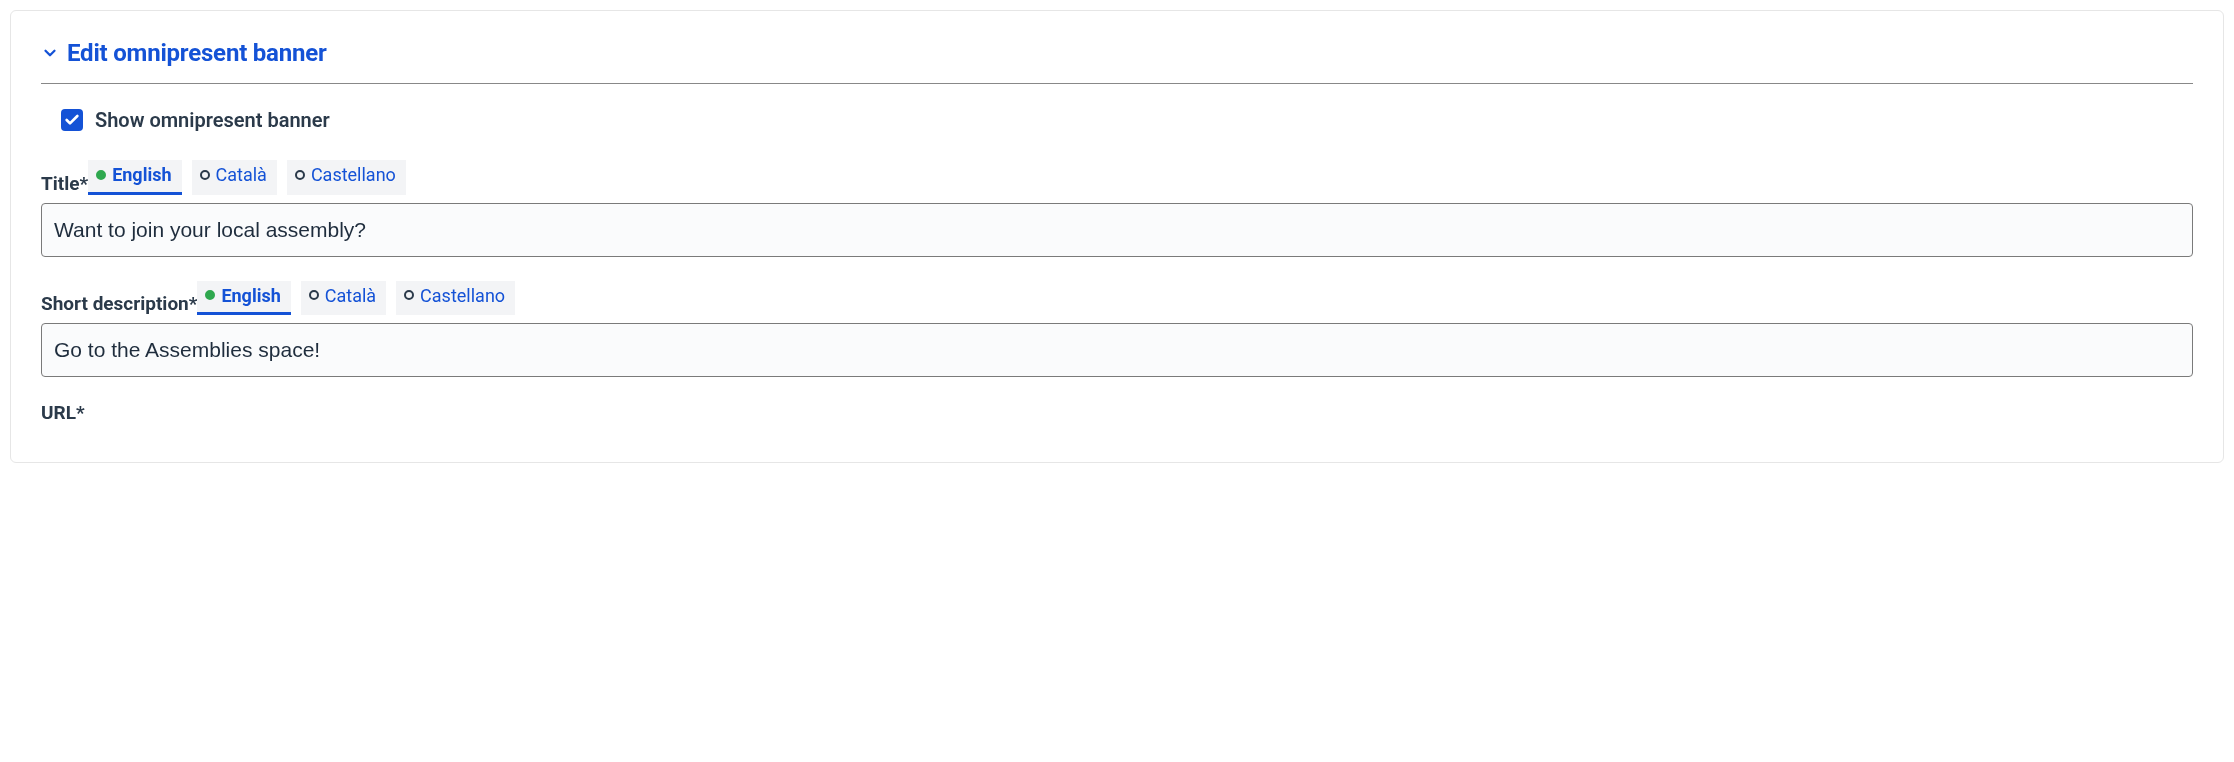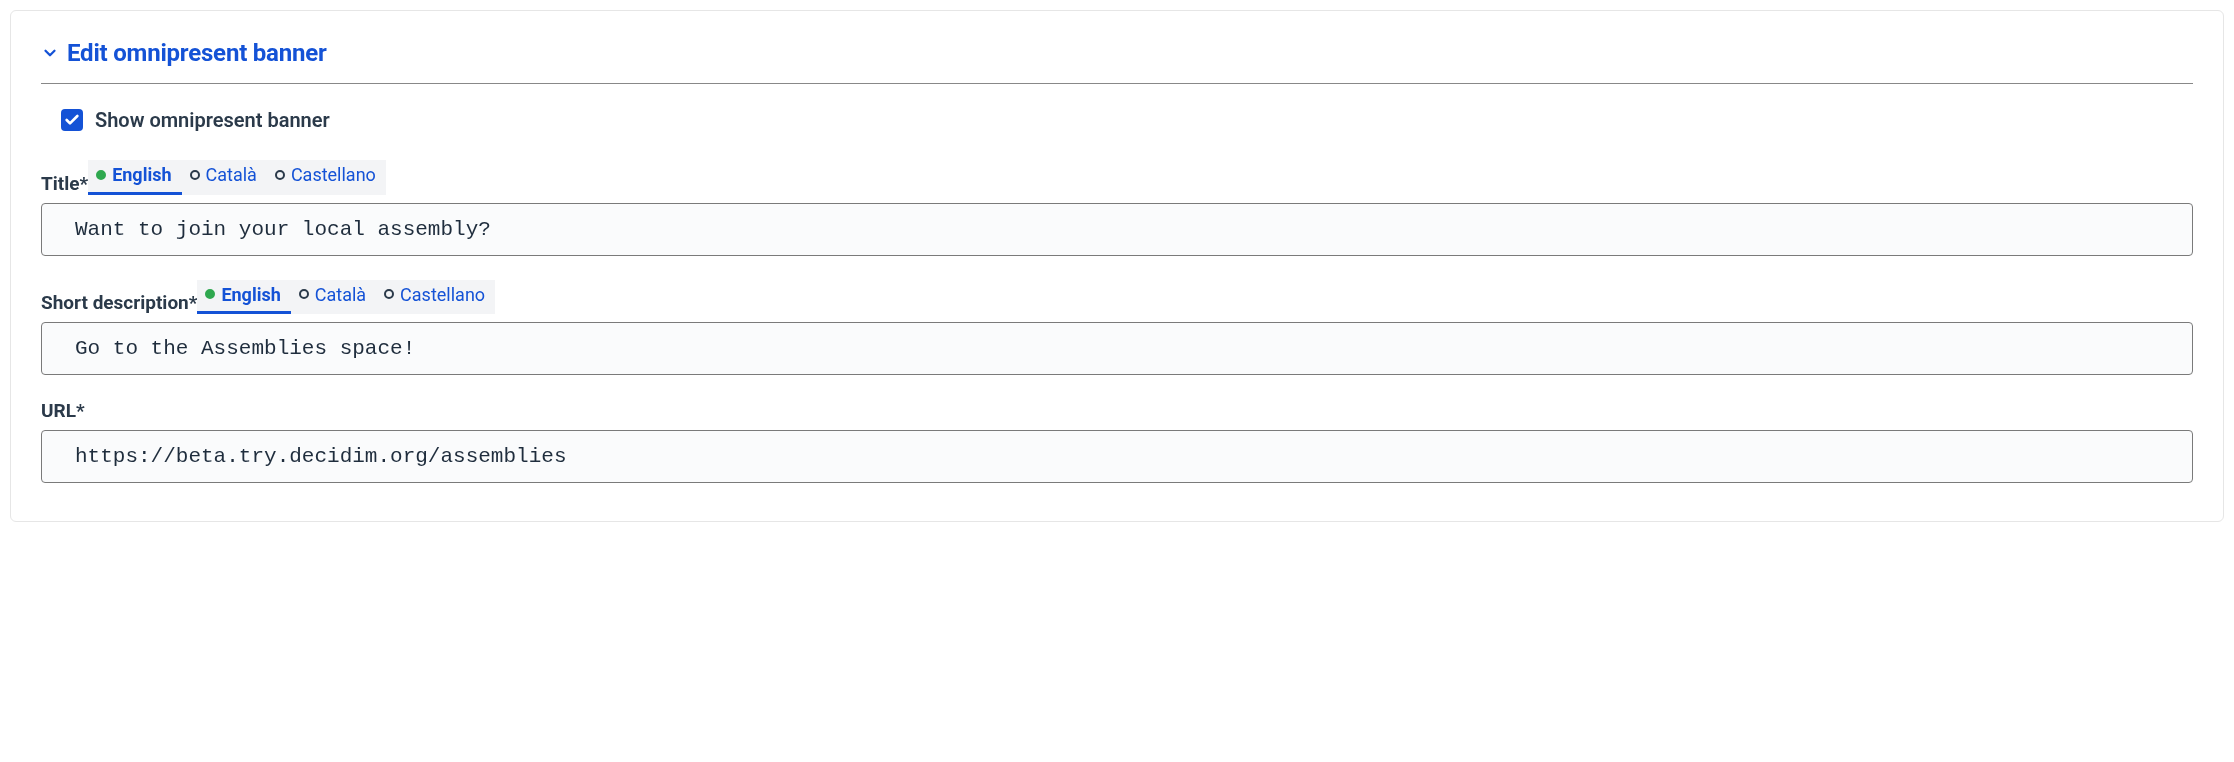--- a/index.html
+++ b/index.html
@@ -66,21 +66,21 @@
     align-items: flex-end;
     margin-bottom: 8px;
   }
   .field-label {
     font-size: 19px;
     font-weight: 700;
     color: #2b3a4a;
   }
   .lang-tabs {
     display: flex;
-    gap: 0;
+    gap: 10px;
   }
   .lang-tab {
     display: flex;
     align-items: center;
     gap: 6px;
     background: #f3f4f6;
     padding: 4px 10px 6px 8px;
     font-size: 18px;
     color: #1452d6;
     cursor: pointer;
@@ -103,24 +103,24 @@
     border-color: #2fa84f;
   }
   .lang-tab .lang-dot.empty {
     background: transparent;
   }
   .text-input {
     width: 100%;
     border: 1px solid #7a7a7a;
     border-radius: 4px;
     background: #fafbfc;
-    padding: 14px 33px;
+    padding: 14px 12px;
     font-size: 21px;
     color: #1f2d3d;
-    font-family: Liberation Mono, monospace;
+    font-family: Liberation Sans, sans-serif;
   }
 </style>
 </head>
 <body>
 
 <div class="panel">
 
   <div class="panel-header">
     <span class="chevron">
       <svg width="18" height="18" viewBox="0 0 24 24" fill="none" stroke="#1452d6" stroke-width="3" stroke-linecap="round" stroke-linejoin="round">
@@ -178,16 +178,15 @@
         </span>
       </div>
     </div>
     <input type="text" class="text-input" value="Go to the Assemblies space!" style="">
   </div>
 
   <div class="field-row" style="margin-bottom:8px;">
     <div class="field-top">
       <span class="field-label">URL*</span>
     </div>
-    <input type="text" class="text-input" value="https://beta.try.decidim.org/assemblies" style="">
   </div>
 
 </div>
 
 </body></html>

